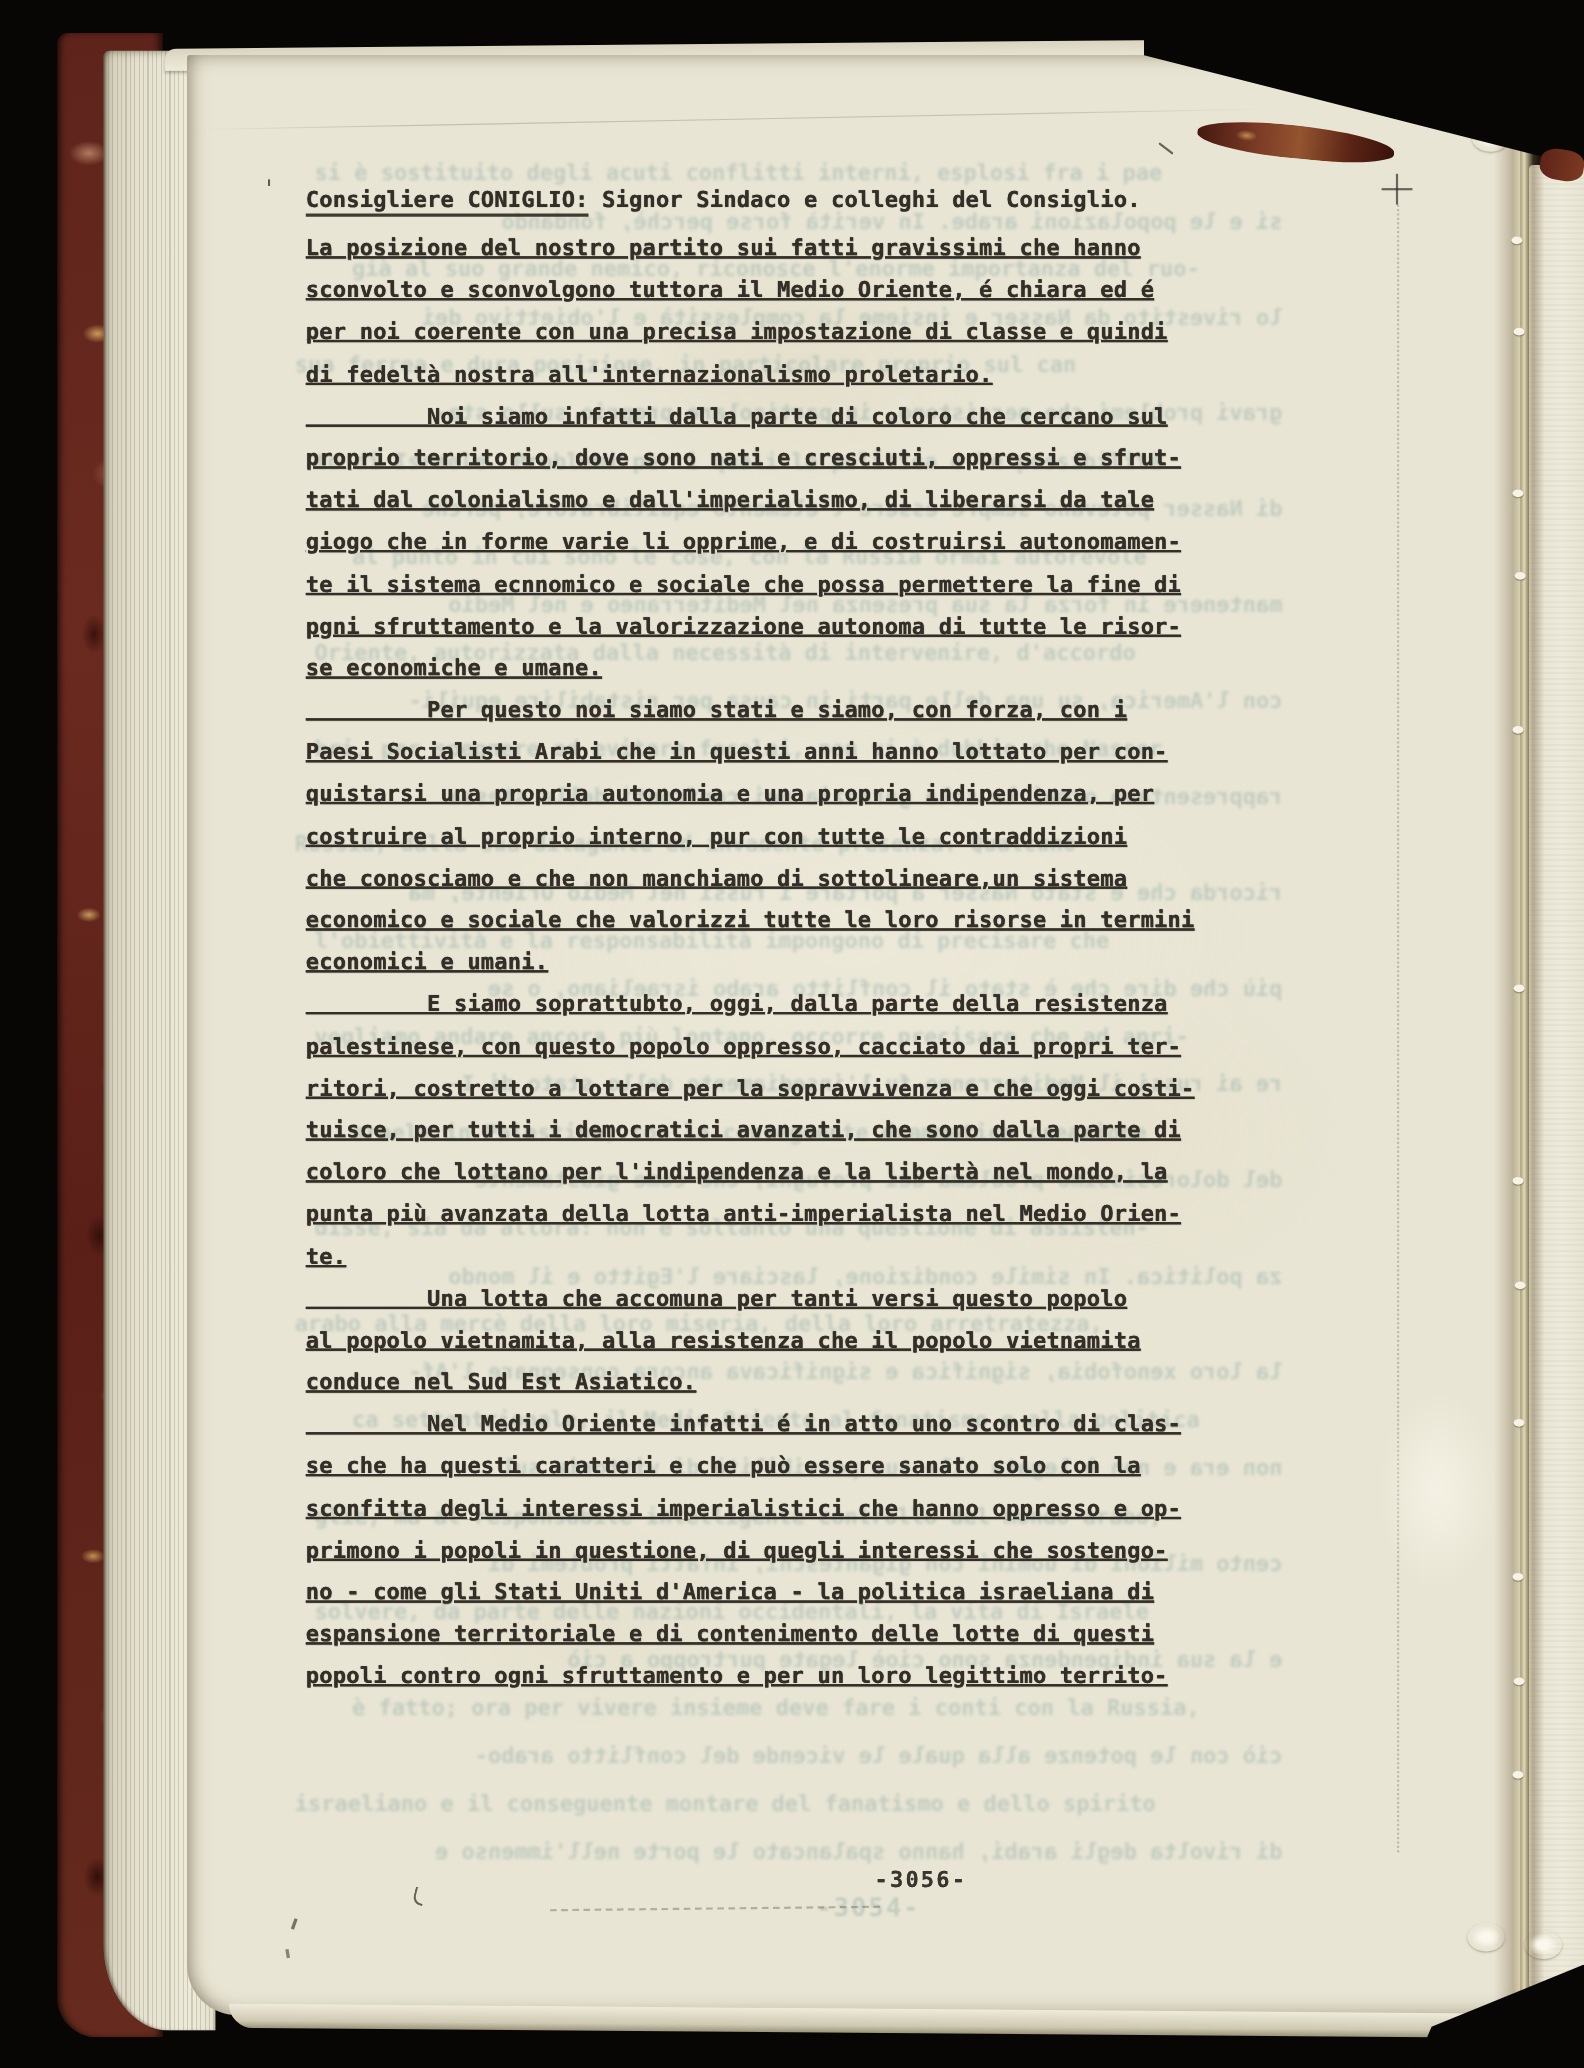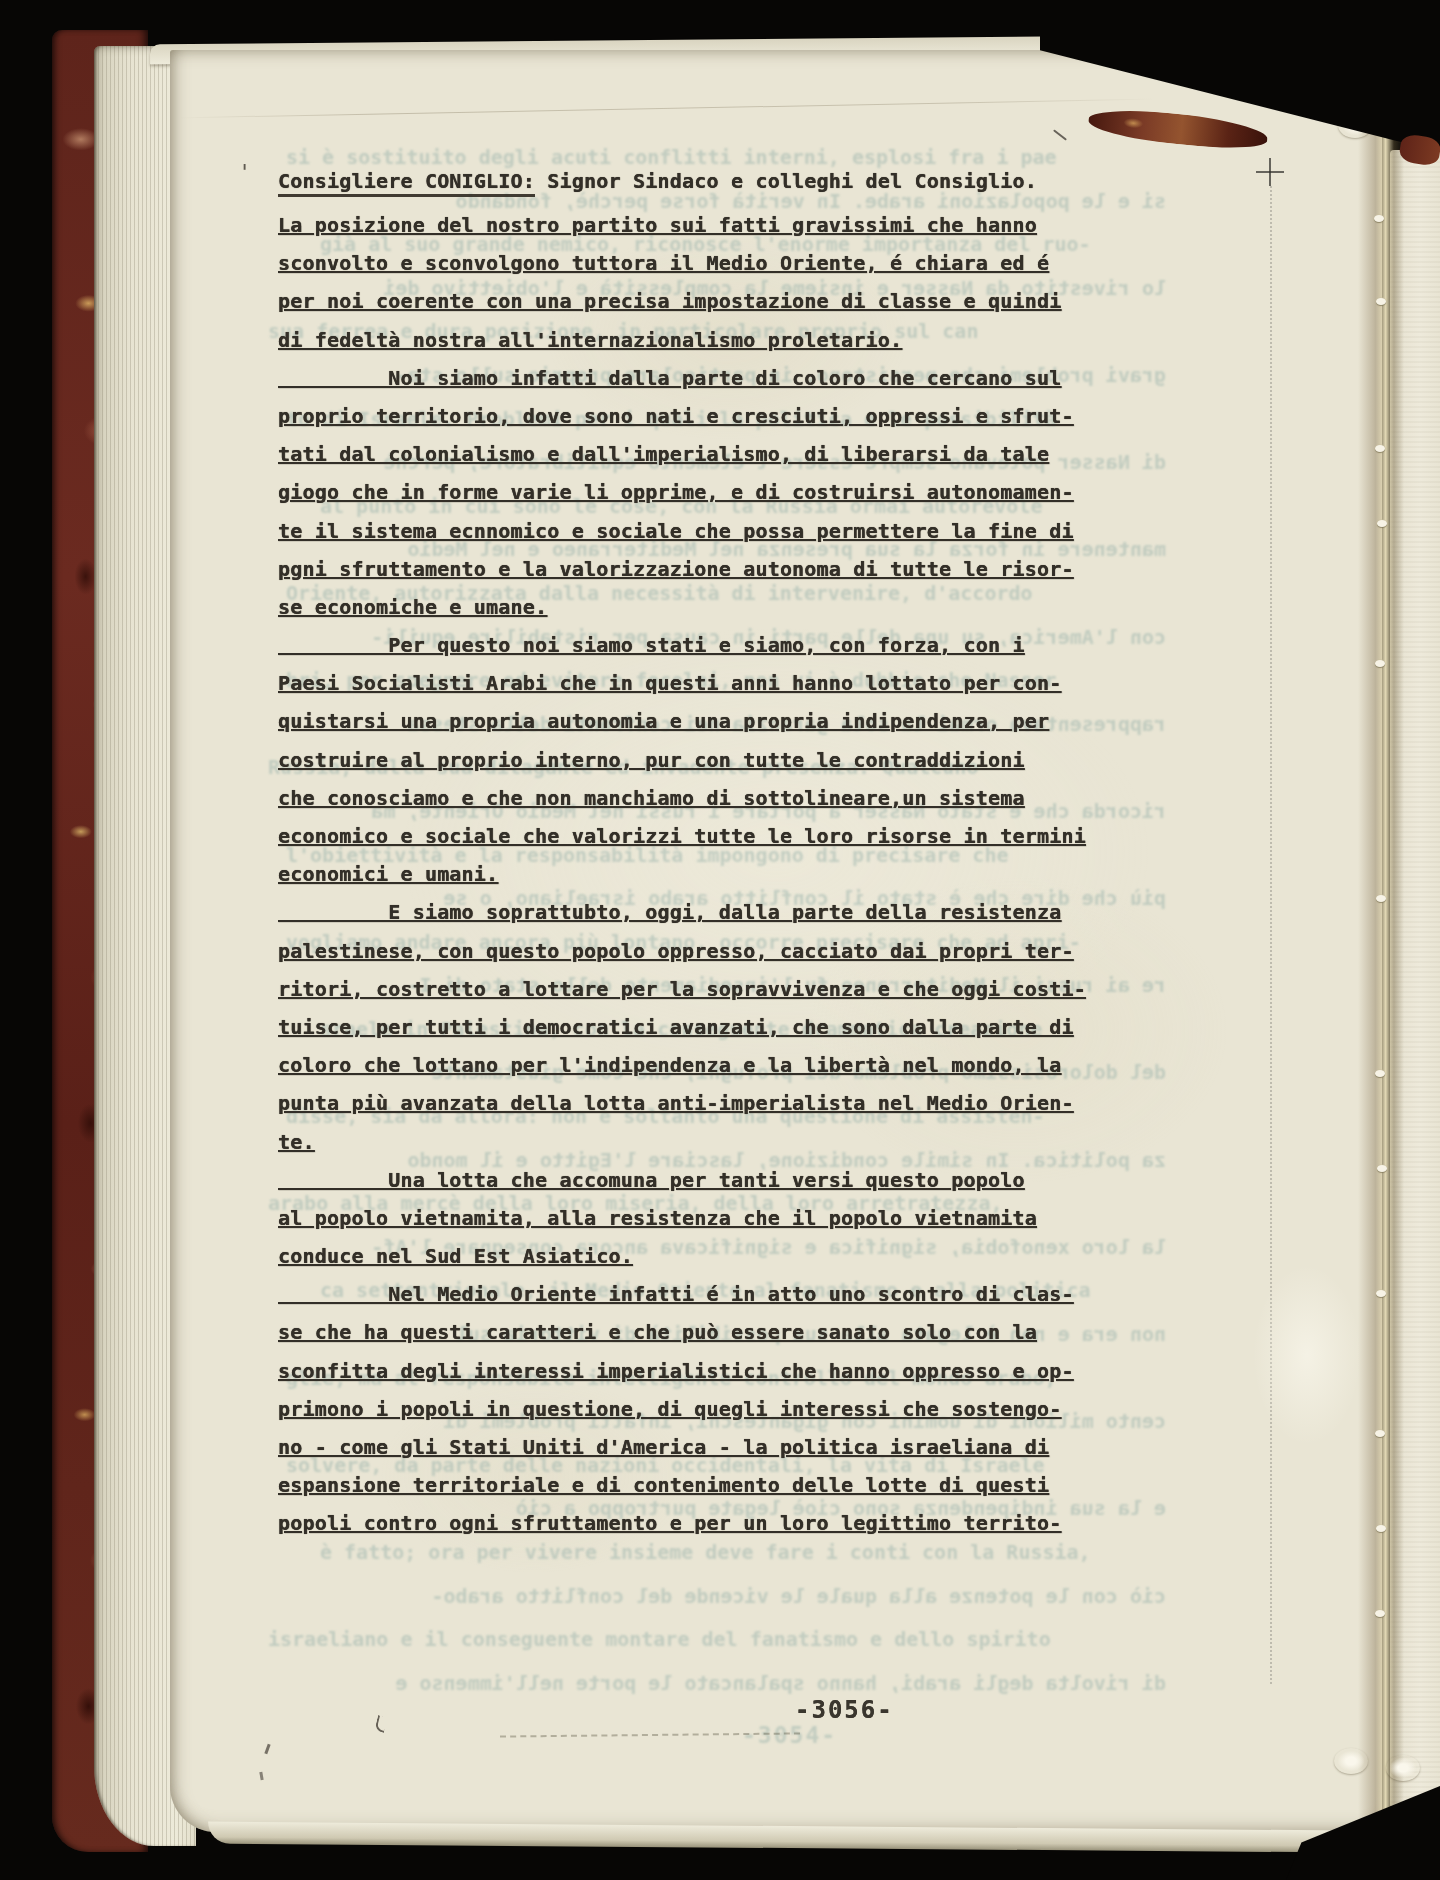--- a/index.html
+++ b/index.html
@@ -90,21 +90,21 @@
     font-size:20px; font-weight:bold; letter-spacing:.2px;
     color:#332f28; white-space:pre;
     text-shadow:0 0 .7px rgba(45,40,32,.95), .4px .4px 0 rgba(45,40,32,.35);
   }
   .header-line { position:absolute; left:0; top:112px; line-height:38.2px; }
   .header-line .u { border-bottom:3px solid rgba(50,45,36,.92); padding-bottom:1px; }
   .typed-lines { position:absolute; left:0; top:156px; }
   .tline { height:38.2px; line-height:38.2px;text-decoration:underline; }
 
   .page-number {
-    position:absolute; left:625px; top:1646px; font-size:24px; font-weight:bold;
+    position:absolute; left:625px; top:1646px; font-size:20px; font-weight:bold;
     letter-spacing:2px; color:#3a362e; text-shadow:0 0 .6px rgba(50,45,36,.9);
   }
 
   
   .reg-cross { position:absolute; left:1086px; top:108px; width:28px; height:28px; }
   .reg-cross::before { content:""; position:absolute; left:0; top:13px; width:28px; height:2px; background:rgba(45,45,42,.7); }
   .reg-cross::after  { content:""; position:absolute; left:13px; top:0; width:2px; height:28px; background:rgba(45,45,42,.7); }
   .dotted-rule { position:absolute; left:1100px; top:136px; height:1498px; width:0; border-left:2px dotted rgba(70,70,65,.26); }
   .pen-tick { position:absolute; left:882px; top:84px; width:16px; height:2px; background:rgba(60,55,50,.75); transform:rotate(38deg); border-radius:2px; }
   .apostrophe-mark { position:absolute; left:68px; top:110px; font-size:22px; color:rgba(60,55,48,.8); }

